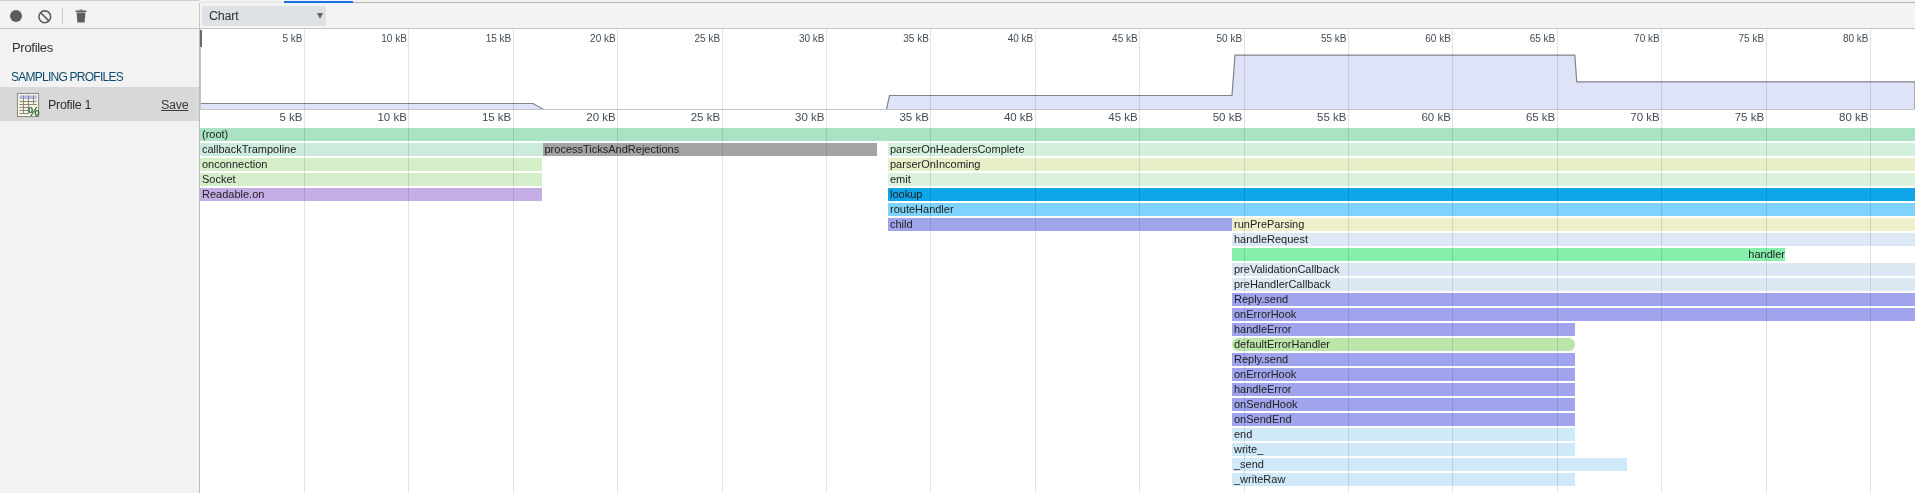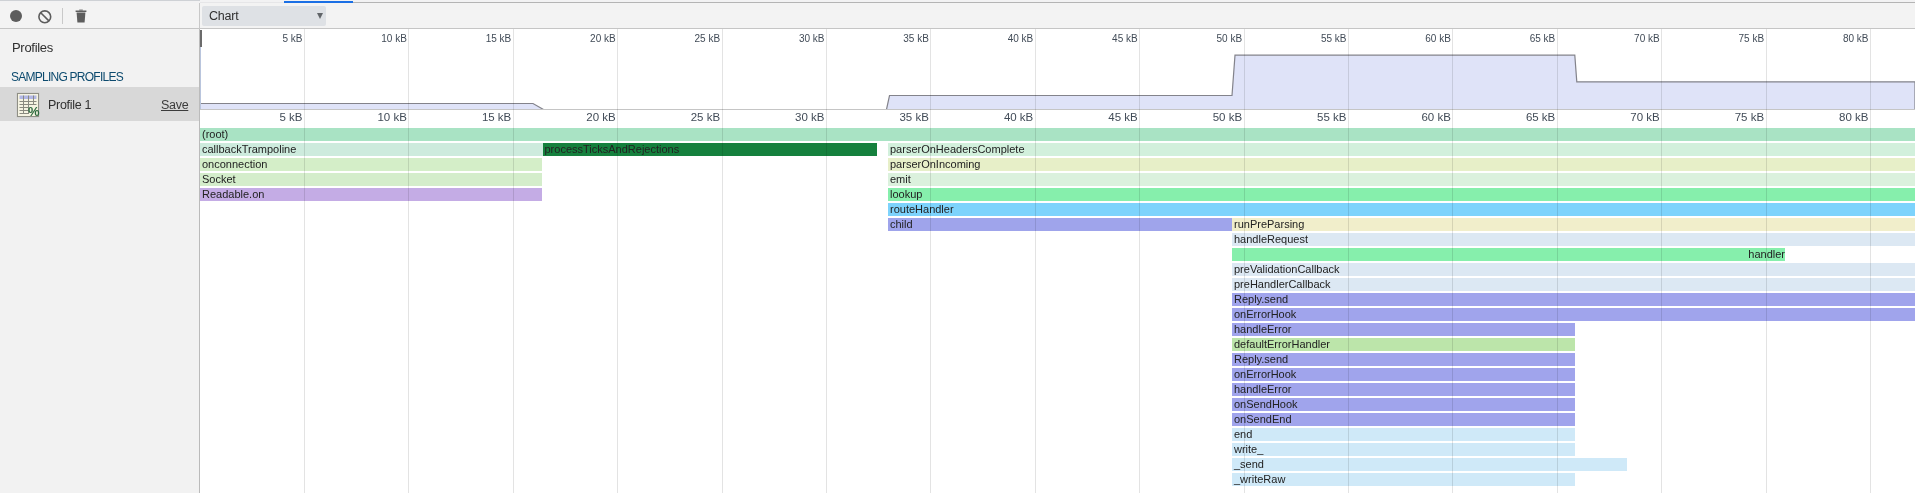--- a/index.html
+++ b/index.html
@@ -105,39 +105,39 @@
       <div class="rl2" style="left: 1380.9px;">60 kB</div>
       <div class="rl2" style="left: 1485.3px;">65 kB</div>
       <div class="rl2" style="left: 1589.7px;">70 kB</div>
       <div class="rl2" style="left: 1694.1px;">75 kB</div>
       <div class="rl2" style="left: 1798.5px;">80 kB</div>
     </div>
 
   <div id="bars">
       <div class="bar" style="left: 200px; top: 128px; width: 1903px; background: rgb(169, 227, 196);">(root)</div>
       <div class="bar" style="left: 200px; top: 143px; width: 412px; background: rgb(205, 235, 221);">callbackTrampoline</div>
-      <div class="bar" style="left: 542.5px; top: 143px; width: 334px; background: #15803d;">processTicksAndRejections</div>
+      <div class="bar" style="left: 542.5px; top: 143px; width: 334px; background: #a3a3a3;">processTicksAndRejections</div>
       <div class="bar" style="left: 888px; top: 143px; width: 1058px; background: rgb(210, 240, 220);">parserOnHeadersComplete</div>
       <div class="bar" style="left: 200px; top: 158px; width: 341.5px; background: rgb(212, 238, 200);">onconnection</div>
       <div class="bar" style="left: 888px; top: 158px; width: 1027px; background: rgb(231, 239, 200);">parserOnIncoming</div>
       <div class="bar" style="left: 200px; top: 173px; width: 341.5px; background: rgb(212, 237, 203);">Socket</div>
       <div class="bar" style="left: 888px; top: 173px; width: 1027px; background: rgb(219, 241, 221);">emit</div>
       <div class="bar" style="left: 200px; top: 188px; width: 341.5px; background: rgb(196, 172, 229);">Readable.on</div>
-      <div class="bar" style="left: 888px; top: 188px; width: 1027px; background: #86efac;">lookup</div>
+      <div class="bar" style="left: 888px; top: 188px; width: 1027px; background: #0ea5e9;">lookup</div>
       <div class="bar" style="left: 888px; top: 203px; width: 1045px; background: #7dd3fc;">routeHandler</div>
       <div class="bar" style="left: 888px; top: 218px; width: 343.5px; background: rgb(159, 164, 235);">child</div>
       <div class="bar" style="left: 1232px; top: 218px; width: 683px; background: rgb(241, 238, 203);">runPreParsing</div>
       <div class="bar" style="left: 1232px; top: 233px; width: 683px; background: rgb(220, 232, 243);">handleRequest</div>
       <div class="bar" style="left: 1232px; top: 248px; width: 553px; background: #86efac; text-align: right;">handler</div>
       <div class="bar" style="left: 1232px; top: 263px; width: 683px; background: rgb(220, 232, 243);">preValidationCallback</div>
       <div class="bar" style="left: 1232px; top: 278px; width: 773px; background: rgb(220, 232, 243);">preHandlerCallback</div>
       <div class="bar" style="left: 1232px; top: 293px; width: 683px; background: rgb(160, 164, 236);">Reply.send</div>
       <div class="bar" style="left: 1232px; top: 308px; width: 683px; background: rgb(160, 164, 236);">onErrorHook</div>
       <div class="bar" style="left: 1232px; top: 323px; width: 343px; background: rgb(160, 164, 236);">handleError</div>
-      <div class="bar" style="left: 1232px; top: 338px; width: 343px; background: rgb(188, 229, 170);">defaultErrorHandler</div>
+      <div class="bar" style="left: 1232px; top: 338px; width: 343px; background: rgb(188, 229, 170); border-radius: 6px;">defaultErrorHandler</div>
       <div class="bar" style="left: 1232px; top: 353px; width: 343px; background: rgb(160, 164, 236);">Reply.send</div>
       <div class="bar" style="left: 1232px; top: 368px; width: 343px; background: rgb(160, 164, 236);">onErrorHook</div>
       <div class="bar" style="left: 1232px; top: 383px; width: 343px; background: rgb(160, 164, 236);">handleError</div>
       <div class="bar" style="left: 1232px; top: 398px; width: 343px; background: rgb(160, 164, 236);">onSendHook</div>
       <div class="bar" style="left: 1232px; top: 413px; width: 343px; background: rgb(160, 164, 236);">onSendEnd</div>
       <div class="bar" style="left: 1232px; top: 428px; width: 343px; background: rgb(207, 233, 248);">end</div>
       <div class="bar" style="left: 1232px; top: 443px; width: 343px; background: rgb(207, 233, 248);">write_</div>
       <div class="bar" style="left: 1232px; top: 458px; width: 395px; background: rgb(207, 233, 248);">_send</div>
       <div class="bar" style="left: 1232px; top: 473px; width: 343px; background: rgb(207, 233, 248);">_writeRaw</div>
     </div>

